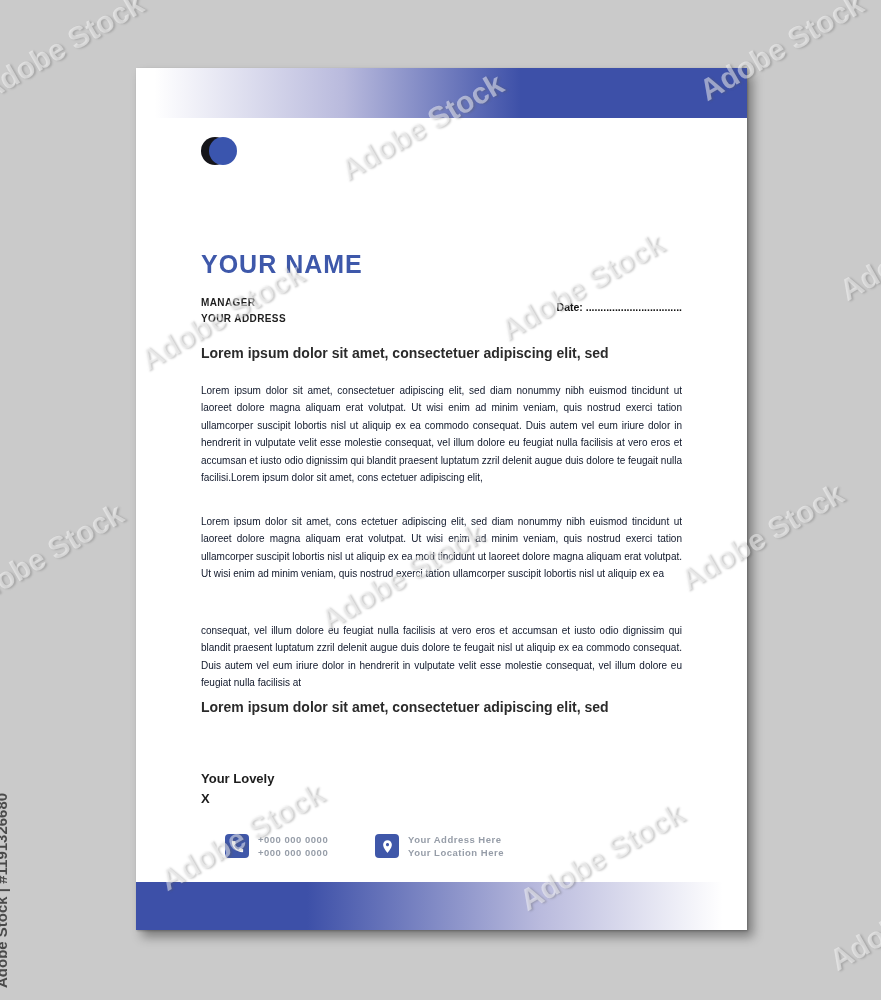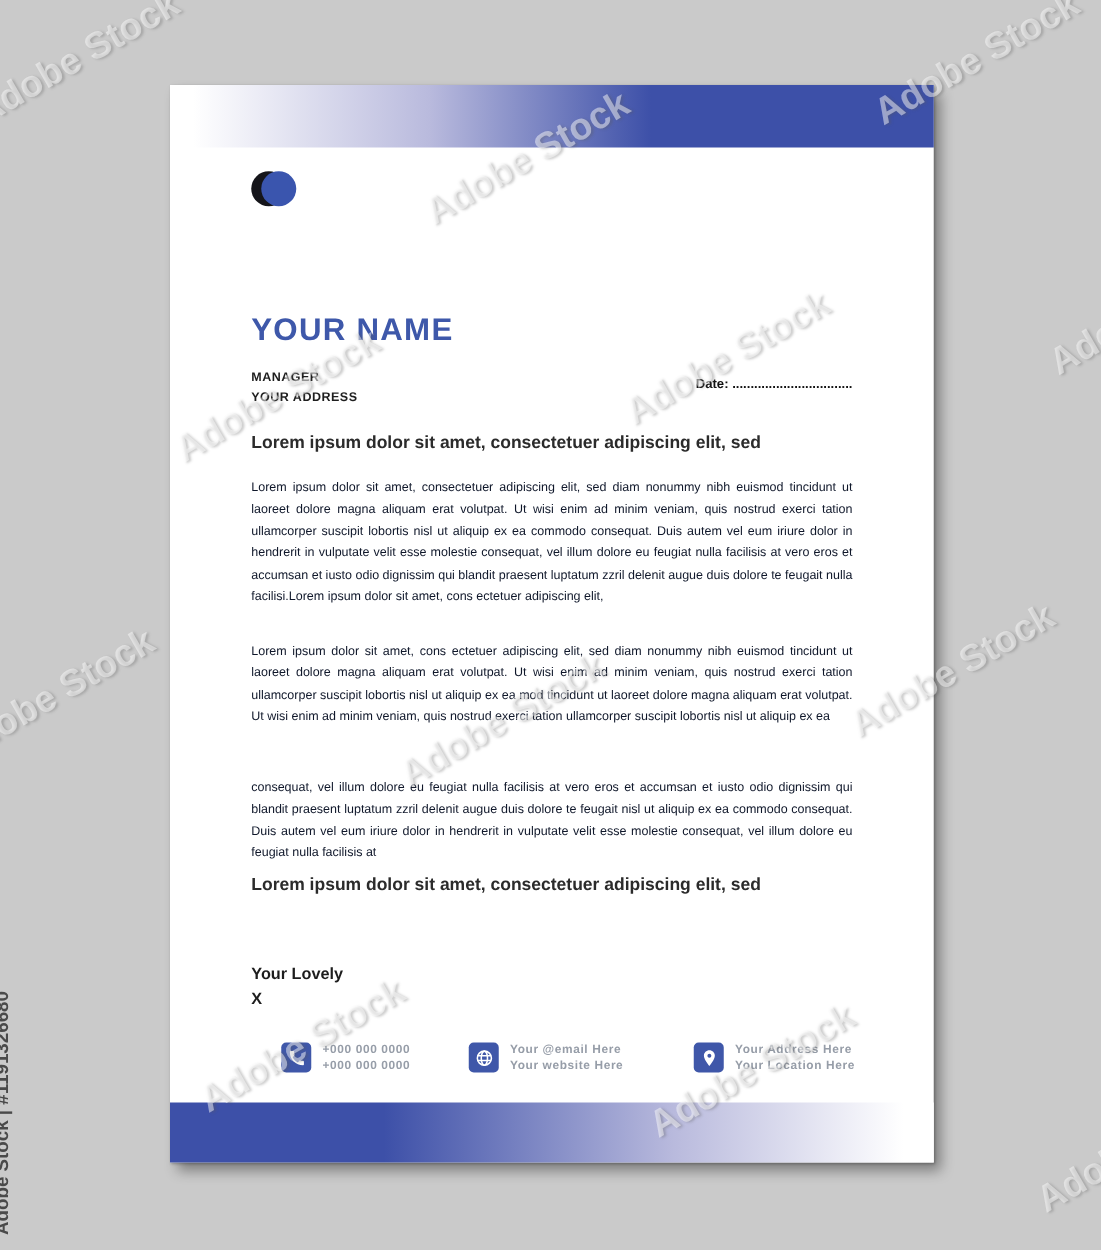--- a/index.html
+++ b/index.html
@@ -126,34 +126,20 @@
         <svg width="15" height="15" viewBox="0 0 24 24">
           <path fill="#ffffff" d="M6.62 10.79c1.44 2.83 3.76 5.14 6.59 6.59l2.2-2.2c.27-.27.67-.36 1.02-.24 1.12.37 2.33.57 3.57.57.55 0 1 .45 1 1V20c0 .55-.45 1-1 1-9.39 0-17-7.61-17-17 0-.55.45-1 1-1h3.5c.55 0 1 .45 1 1 0 1.25.2 2.45.57 3.57.11.35.03.74-.25 1.02l-2.2 2.2z"></path>
         </svg>
       </div>
       <div class="c-lines">
         <div class="c-line">+000 000 0000</div>
         <div class="c-line">+000 000 0000</div>
       </div>
     </div>
 
-    <div class="contact c2">
-      <div class="c-icon">
-        <svg width="15" height="15" viewBox="0 0 24 24">
-          <circle cx="12" cy="12" r="9" fill="none" stroke="#ffffff" stroke-width="2"></circle>
-          <ellipse cx="12" cy="12" rx="4" ry="9" fill="none" stroke="#ffffff" stroke-width="2"></ellipse>
-          <line x1="3.5" y1="9" x2="20.5" y2="9" stroke="#ffffff" stroke-width="2"></line>
-          <line x1="3.5" y1="15" x2="20.5" y2="15" stroke="#ffffff" stroke-width="2"></line>
-        </svg>
-      </div>
-      <div class="c-lines">
-        <div class="c-line">Your @email Here</div>
-        <div class="c-line">Your website Here</div>
-      </div>
-    </div>
 
     <div class="contact c3">
       <div class="c-icon">
         <svg width="15" height="15" viewBox="0 0 24 24">
           <path fill="#ffffff" fill-rule="evenodd" d="M12 2C8.13 2 5 5.13 5 9c0 5.25 7 13 7 13s7-7.75 7-13c0-3.87-3.13-7-7-7zm0 9.5c-1.38 0-2.5-1.12-2.5-2.5S10.62 6.5 12 6.5s2.5 1.12 2.5 2.5-1.12 2.5-2.5 2.5z"></path>
         </svg>
       </div>
       <div class="c-lines">
         <div class="c-line">Your Address Here</div>
         <div class="c-line">Your Location Here</div>

